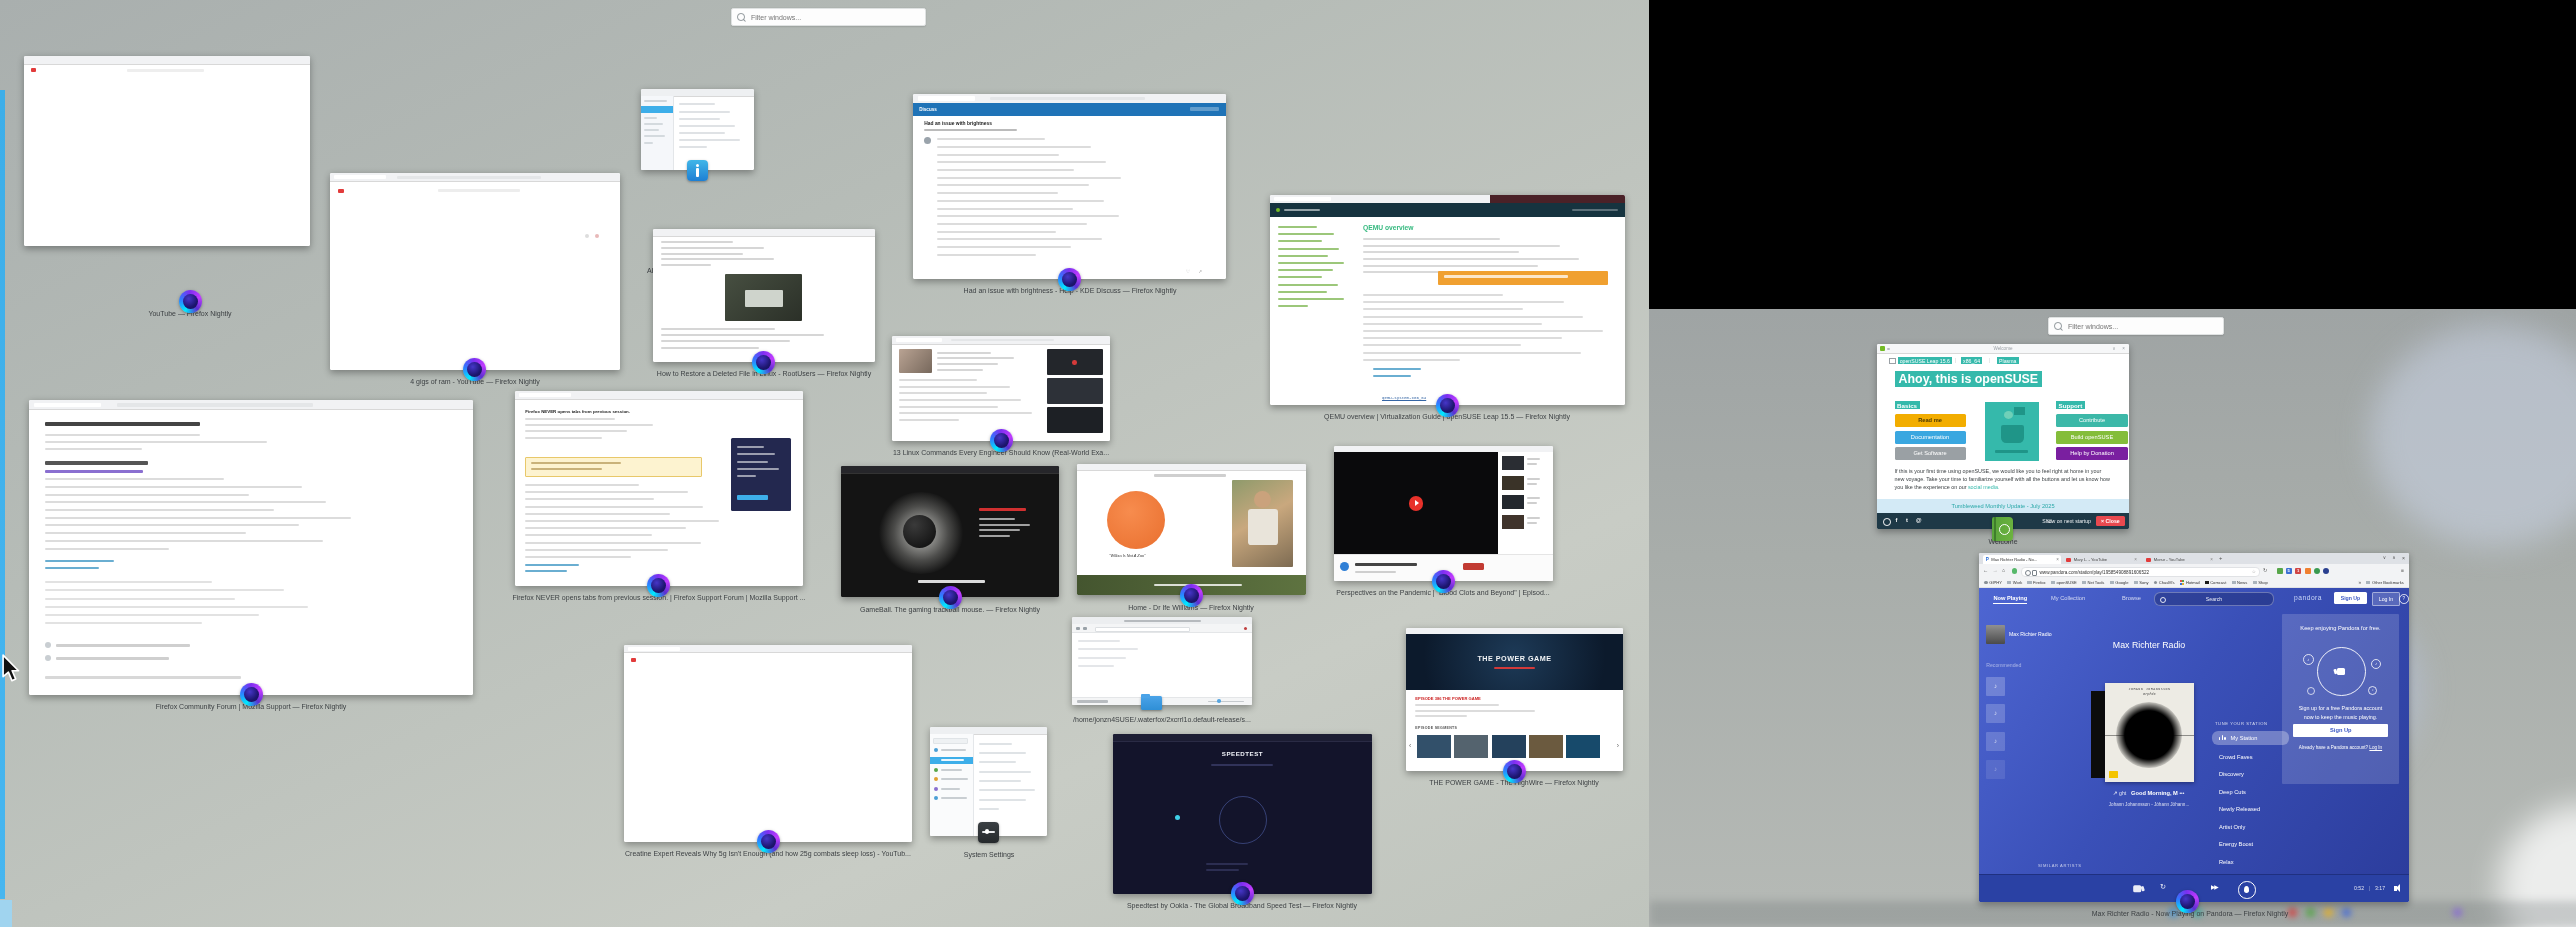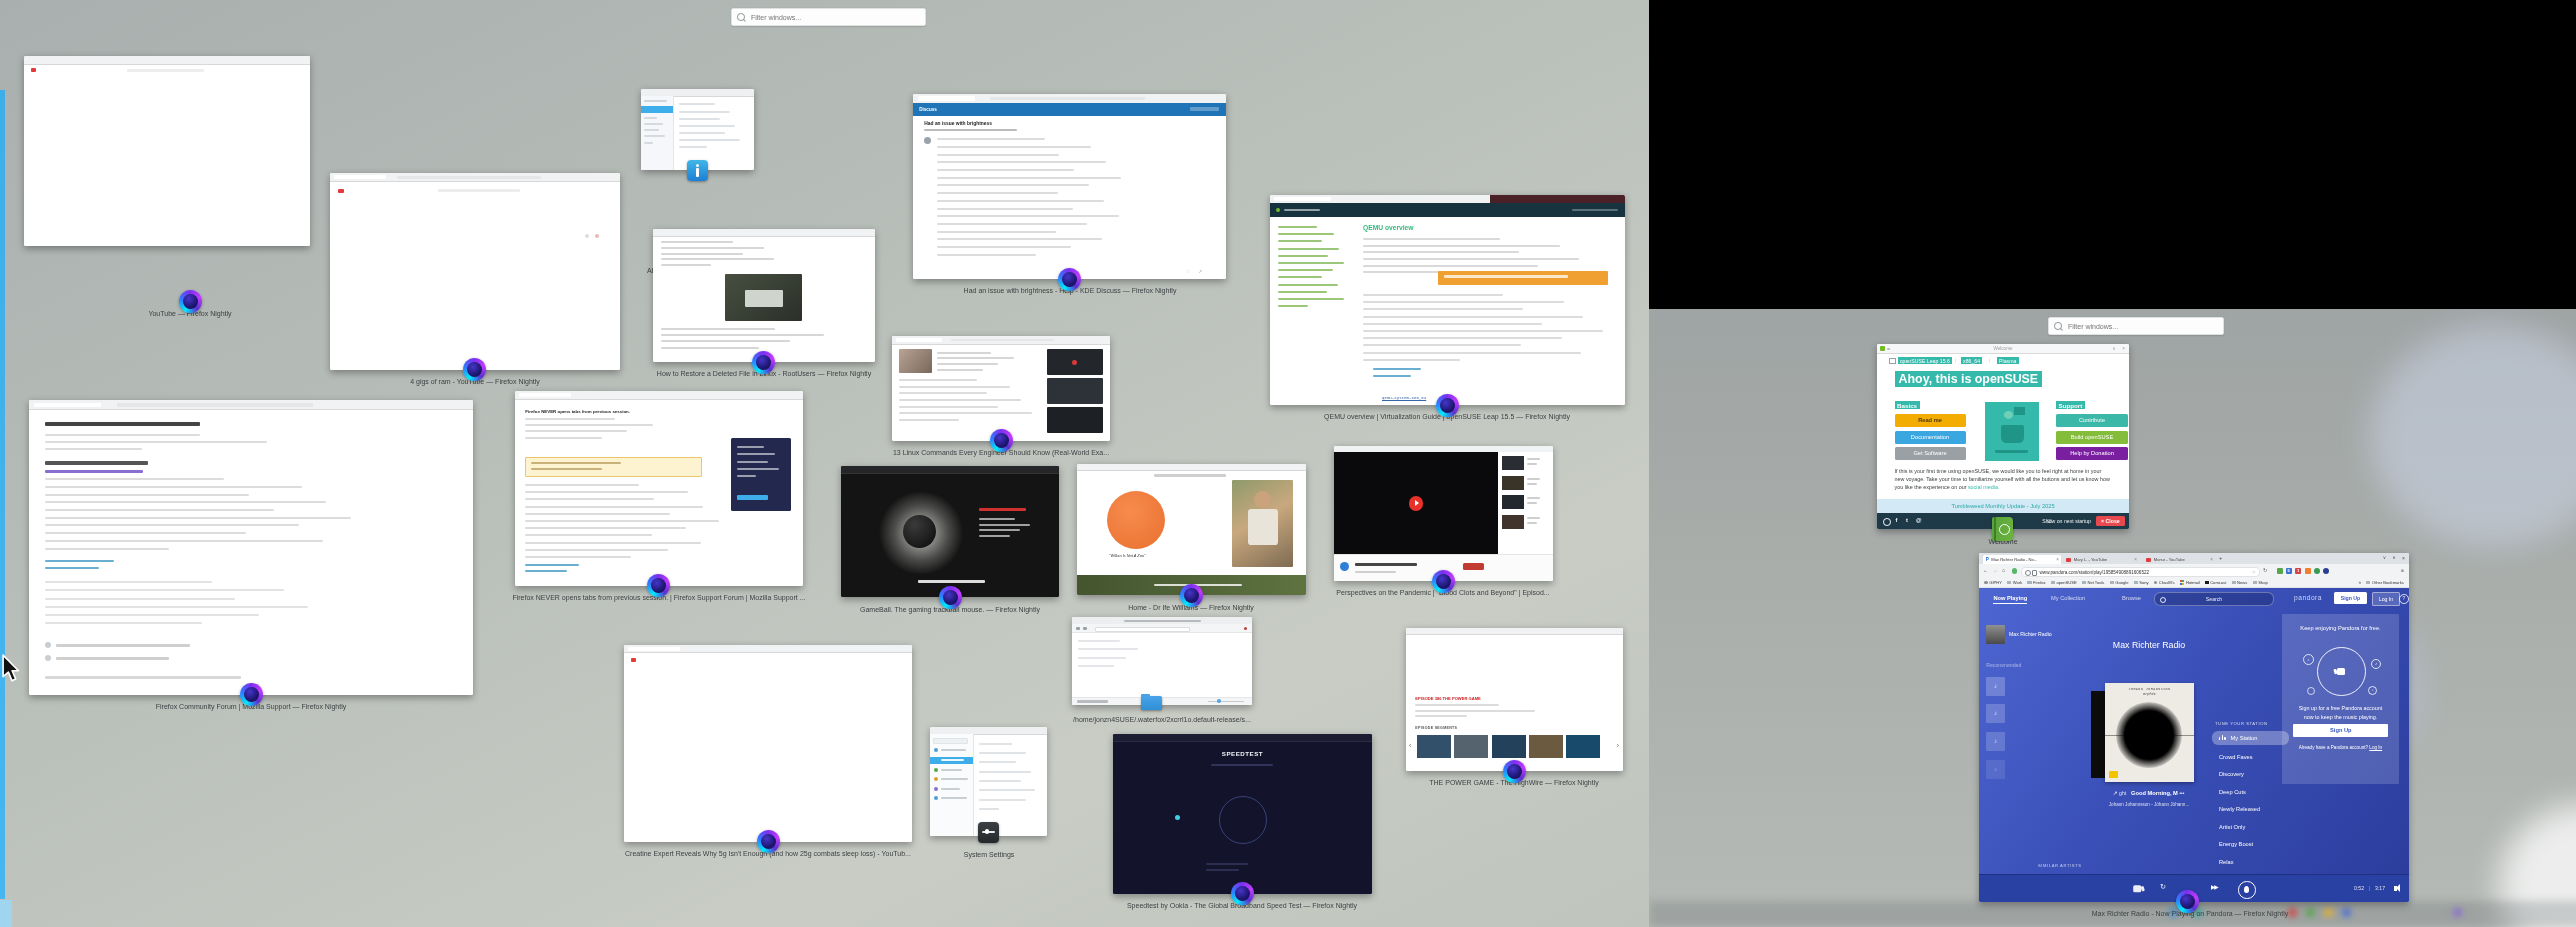--- a/index.html
+++ b/index.html
@@ -463,20 +463,24 @@
     <div class="badge" style="left:68px;top:693px;left:68px;top:76px;width:23px;height:19.6px">
       <div style="position:absolute;left:1px;top:3.1px;width:20.6px;height:14.4px;background:linear-gradient(#4aa3e8,#2f8fd6);border-radius:1.5px;box-shadow:0 1px 2.6px rgba(0,0,0,.35)"></div>
       <div style="position:absolute;left:1px;top:1px;width:9.3px;height:4.1px;background:#4aa3e8;border-radius:1px"></div>
     </div>
     <div class="cap" style="left:90px;top:99px">/home/jonzn4SUSE/.waterfox/2xcrrl1o.default-release/s...</div>
   </div>
 
   <div class="win" style="left:1406px;top:628px;width:217px;height:143px">
     <div class="thumb">
       <div class="chrome" style="height:6.2px"></div>
+      <div style="position:absolute;left:0;top:6.2px;width:100%;height:56px;background:radial-gradient(circle at 50% 40%,#1d3a57,#0c1a2c 80%)">
+        <span class="tinytxt" style="left:50%;top:19.6px;transform:translateX(-50%);font-size:7.2px;font-weight:bold;color:#f2f4f6;letter-spacing:0.5px">THE POWER GAME</span>
+        <div class="bar" style="left:88px;top:33px;width:41px;height:1.5px;background:#d23a3a"></div>
+      </div>
       <span class="tinytxt" style="left:9.3px;top:68px;font-size:4.1px;font-weight:bold;color:#c22">EPISODE 386 THE POWER GAME</span>
       <div class="skel" style="left:9.3px;top:76px">
           <div class="bar" style="left: 0px; top: 0px; width: 84px; background: rgb(220, 220, 220);"></div>
           <div class="bar" style="left: 0px; top: 5.7px; width: 120px; background: rgb(220, 220, 220);"></div>
           <div class="bar" style="left: 0px; top: 11.3px; width: 52px; background: rgb(220, 220, 220);"></div>
         </div>
       <span class="tinytxt" style="left:9.3px;top:98px;font-size:3.6px;font-weight:bold;color:#555;letter-spacing:0.3px">EPISODE SEGMENTS</span>
       <span class="tinytxt" style="left:3.1px;top:114px;font-size:6.7px;color:#666">‹</span>
       <div style="position:absolute;left:11.3px;top:107px;width:34px;height:23px;background:#32506a"></div>
       <div style="position:absolute;left:48px;top:107px;width:34px;height:23px;background:#54636e"></div>

